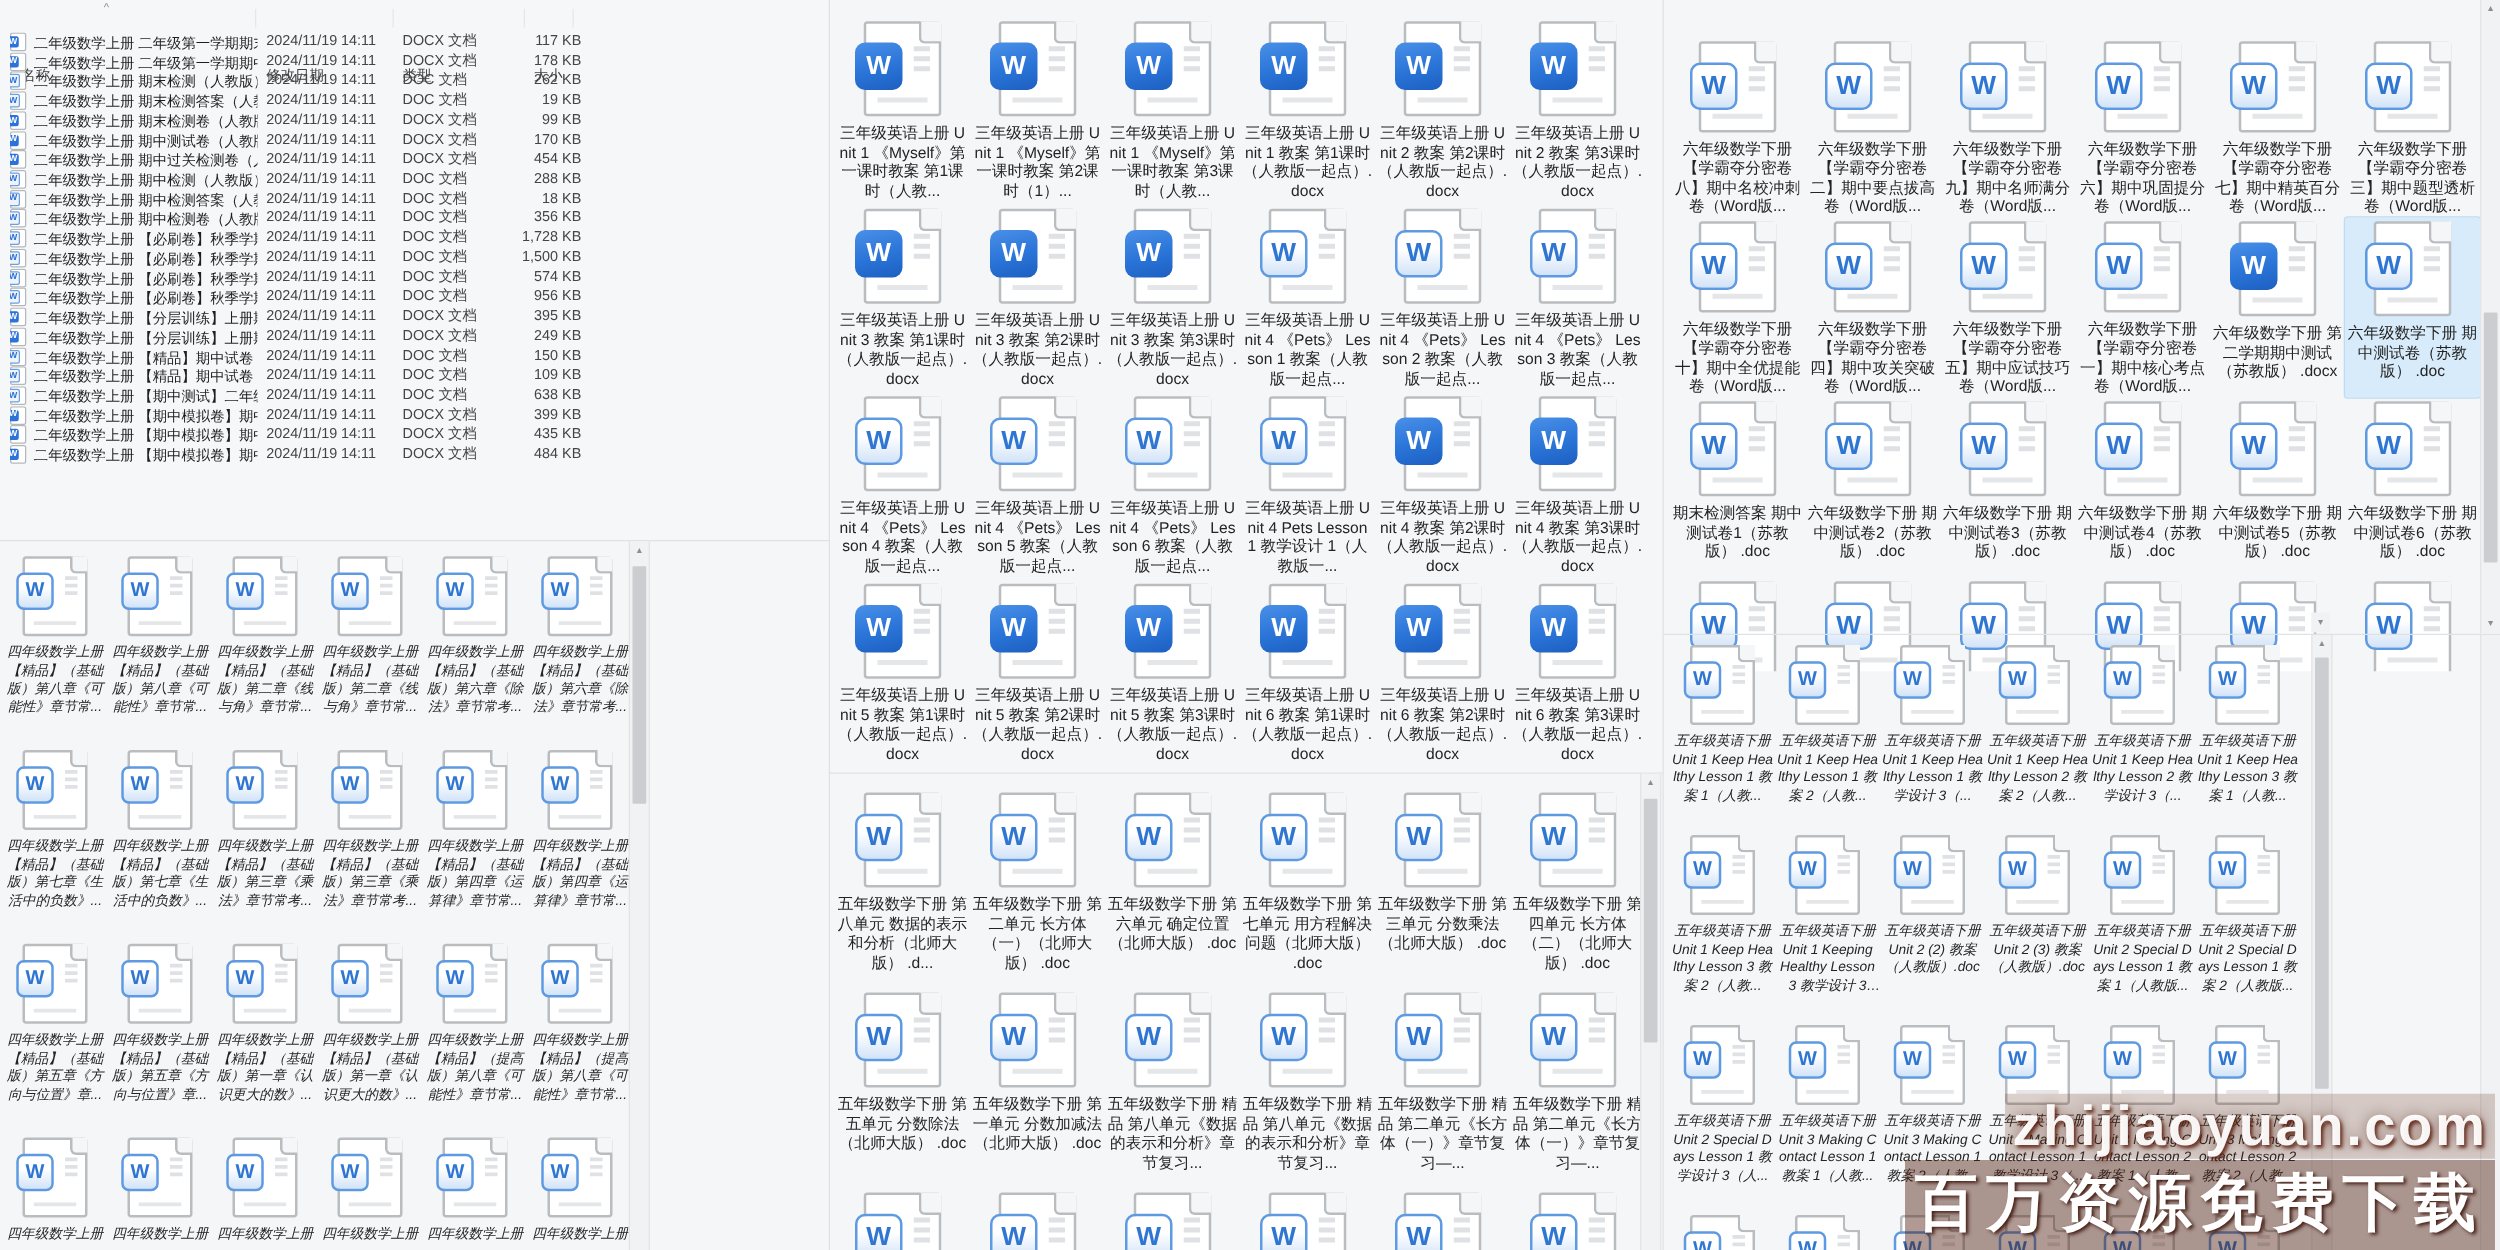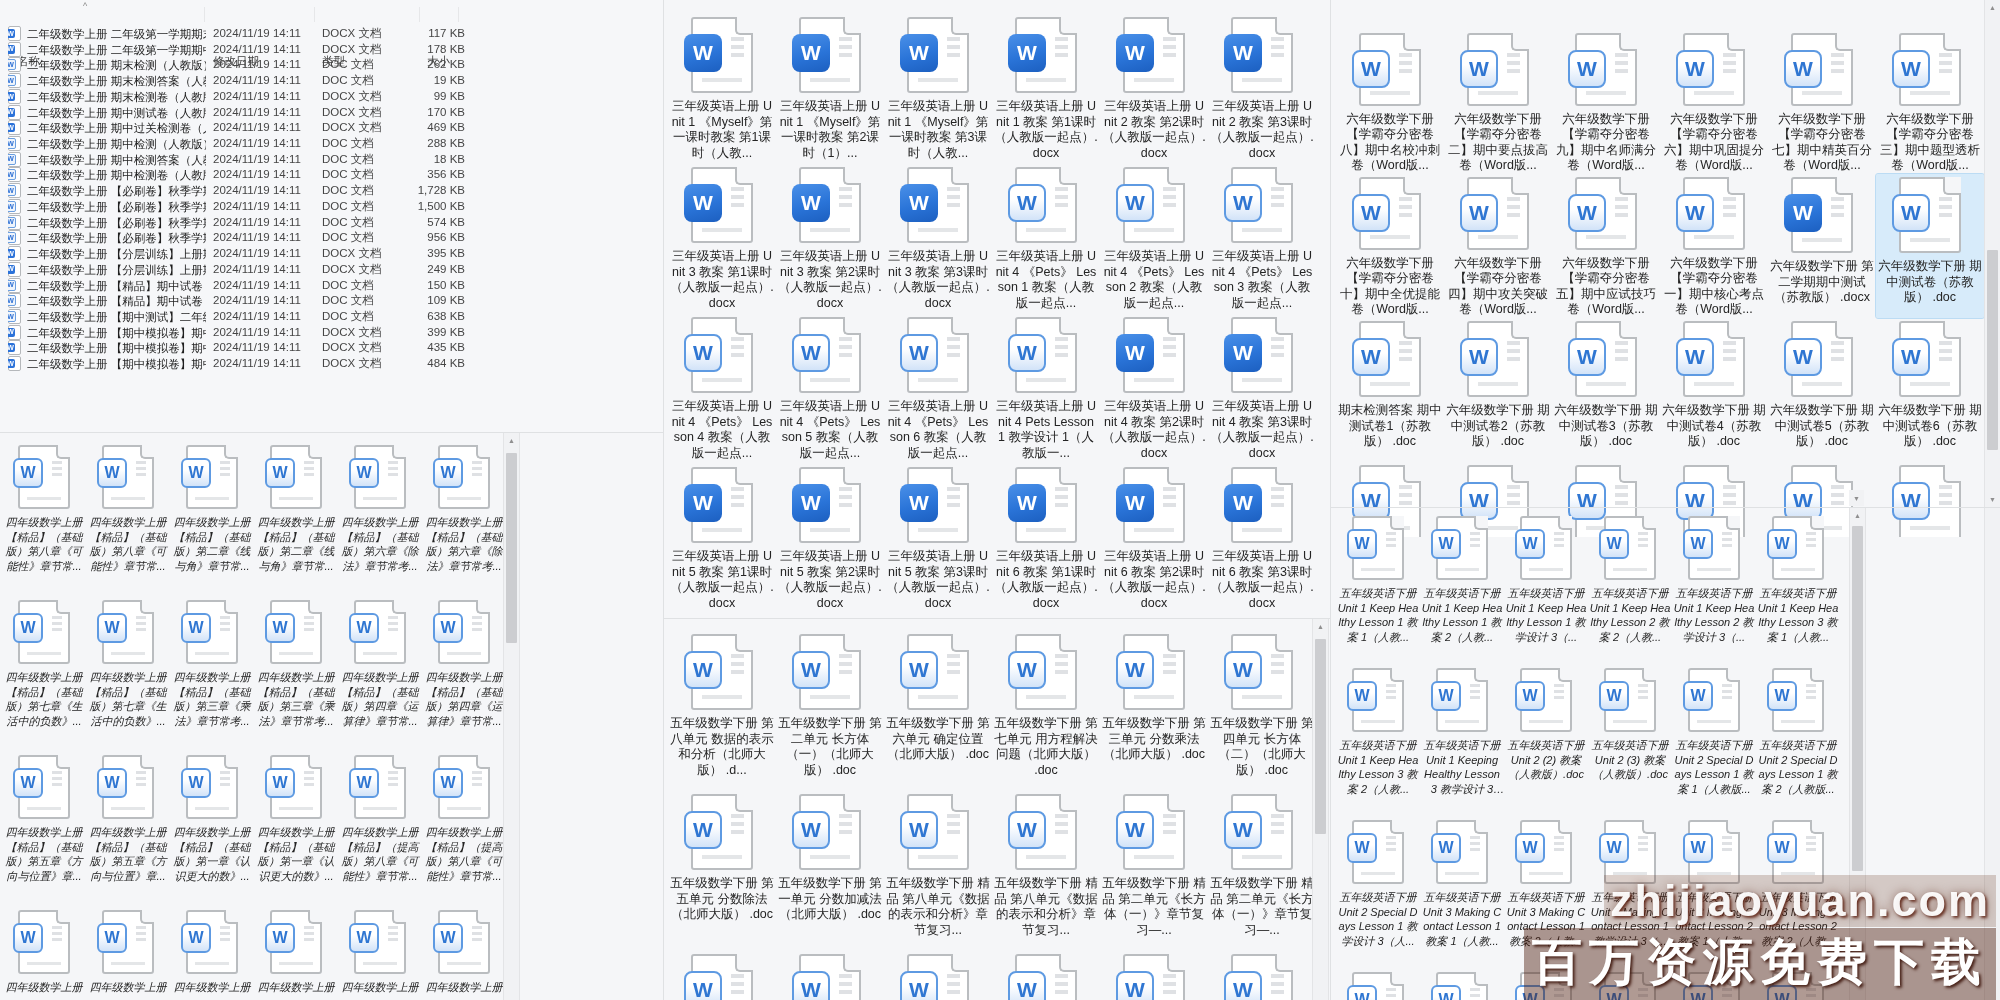--- a/index.html
+++ b/index.html
@@ -133,21 +133,21 @@
         <div class="lrow docx">
     <span class="c-name"><span class="micon"><span class="mw">W</span></span><span class="ntext">二年级数学上册  期中测试卷（人教版...</span></span>
     <span class="c-date">2024/11/19 14:11</span>
     <span class="c-type">DOCX 文档</span>
     <span class="c-size">170 KB</span>
   </div>
         <div class="lrow docx">
     <span class="c-name"><span class="micon"><span class="mw">W</span></span><span class="ntext">二年级数学上册  期中过关检测卷（人...</span></span>
     <span class="c-date">2024/11/19 14:11</span>
     <span class="c-type">DOCX 文档</span>
-    <span class="c-size">469 KB</span>
+    <span class="c-size">454 KB</span>
   </div>
         <div class="lrow doc">
     <span class="c-name"><span class="micon"><span class="mw">W</span></span><span class="ntext">二年级数学上册  期中检测（人教版）...</span></span>
     <span class="c-date">2024/11/19 14:11</span>
     <span class="c-type">DOC 文档</span>
     <span class="c-size">288 KB</span>
   </div>
         <div class="lrow doc">
     <span class="c-name"><span class="micon"><span class="mw">W</span></span><span class="ntext">二年级数学上册  期中检测答案（人教...</span></span>
     <span class="c-date">2024/11/19 14:11</span>

